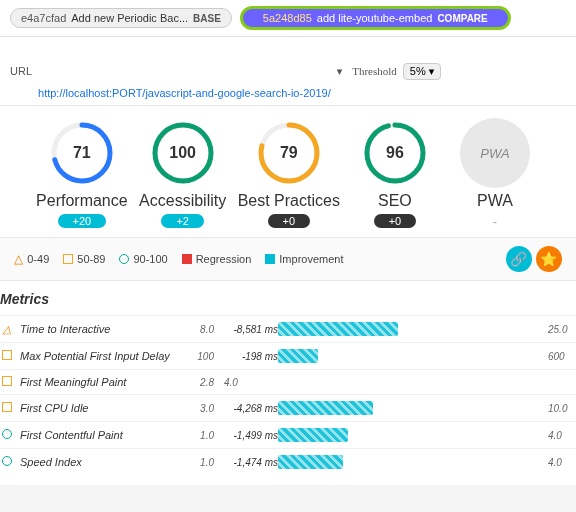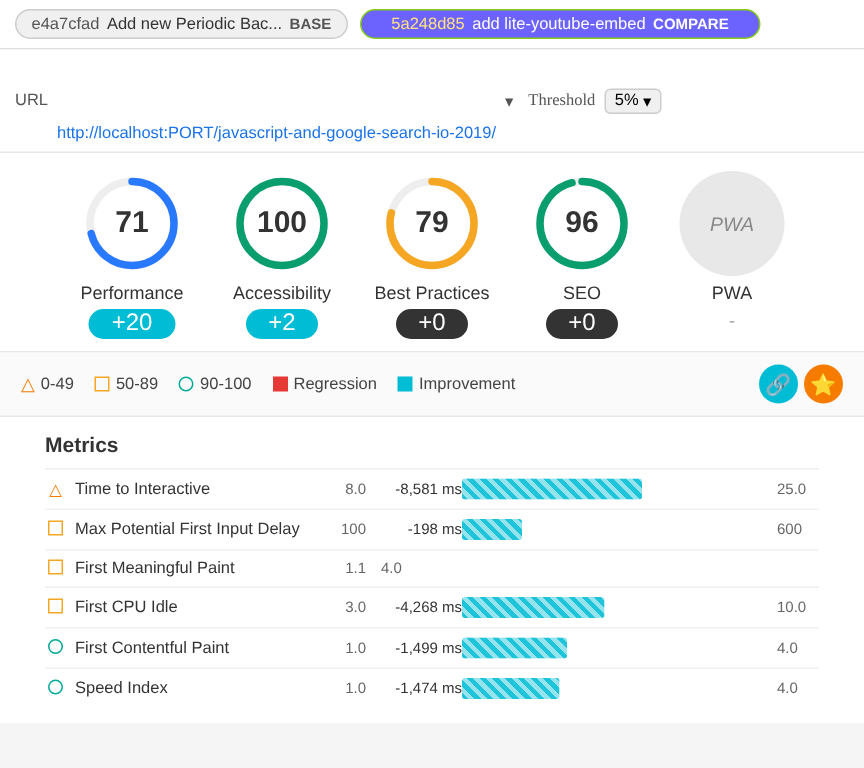--- a/index.html
+++ b/index.html
@@ -33,21 +33,21 @@
     }
     .commit-hash-base { color: #555; }
     .commit-label { color: #333; }
     .commit-type-base {
       color: #555;
       font-weight: bold;
       font-size: 10px;
     }
     .commit-compare {
       background: #6c63ff;
-      border: 1px solid #84cc16;
+      border: 3px solid #84cc16;
       border-radius: 12px;
       padding: 3px 20px;
       font-size: 11px;
       display: flex;
       align-items: center;
       gap: 5px;
       color: white;
     }
     .commit-hash-compare { color: #ffe082; }
     .commit-label-compare { color: white; }
@@ -108,33 +108,33 @@
       height: 70px;
     }
     .score-circle svg {
       transform: rotate(-90deg);
     }
     .score-number {
       position: absolute;
       top: 50%;
       left: 50%;
       transform: translate(-50%, -50%);
-      font-size: 20px;
+      font-size: 16px;
       font-weight: 600;
       color: #333;
     }
     .score-name {
-      font-size: 12px;
+      font-size: 16px;
       color: #333;
       text-align: center;
     }
     .score-badge {
       border-radius: 10px;
       padding: 1px 15px;
-      font-size: 16px;
+      font-size: 11px;
       font-weight: 500;
     }
     .badge-improvement { background: #00bcd4; color: white; }
     .badge-neutral { background: #333; color: white; }
     .badge-dash { color: #aaa; font-size: 13px; }
 
     .pwa-circle {
       width: 70px;
       height: 70px;
       border-radius: 50%;
@@ -208,21 +208,22 @@
       font-size: 14px;
       cursor: pointer;
       border: none;
     }
     .share-btn-link { background: #00bcd4; color: white; }
     .share-btn-star { background: #f57c00; color: white; }
 
     
     .metrics-section {
       background: #fff;
-      padding: 10px 30px;
+      padding: 10px 0;
+      font-style: italic;
     }
     .metrics-title {
       font-size: 14px;
       font-weight: 600;
       color: #333;
       margin-bottom: 8px;
     }
     .metric-row {
       display: flex;
       align-items: center;
@@ -420,21 +421,21 @@
     <div class="metric-base">100</div>
     <div class="metric-bar-container">
       <div class="metric-change-label">-198 ms</div>
       <div class="metric-bar" style="width:40px;"></div>
     </div>
     <div class="metric-compare">600</div>
   </div>
       <div class="metric-row">
     <span class="metric-icon"><span class="metric-icon-square"></span></span>
     <div class="metric-name">First Meaningful Paint</div>
-    <div class="metric-base">1.1</div>
+    <div class="metric-base">2.8</div>
     <div class="metric-compare">4.0</div>
   </div>
       <div class="metric-row">
     <span class="metric-icon"><span class="metric-icon-square"></span></span>
     <div class="metric-name">First CPU Idle</div>
     <div class="metric-base">3.0</div>
     <div class="metric-bar-container">
       <div class="metric-change-label">-4,268 ms</div>
       <div class="metric-bar" style="width:95px;"></div>
     </div>

